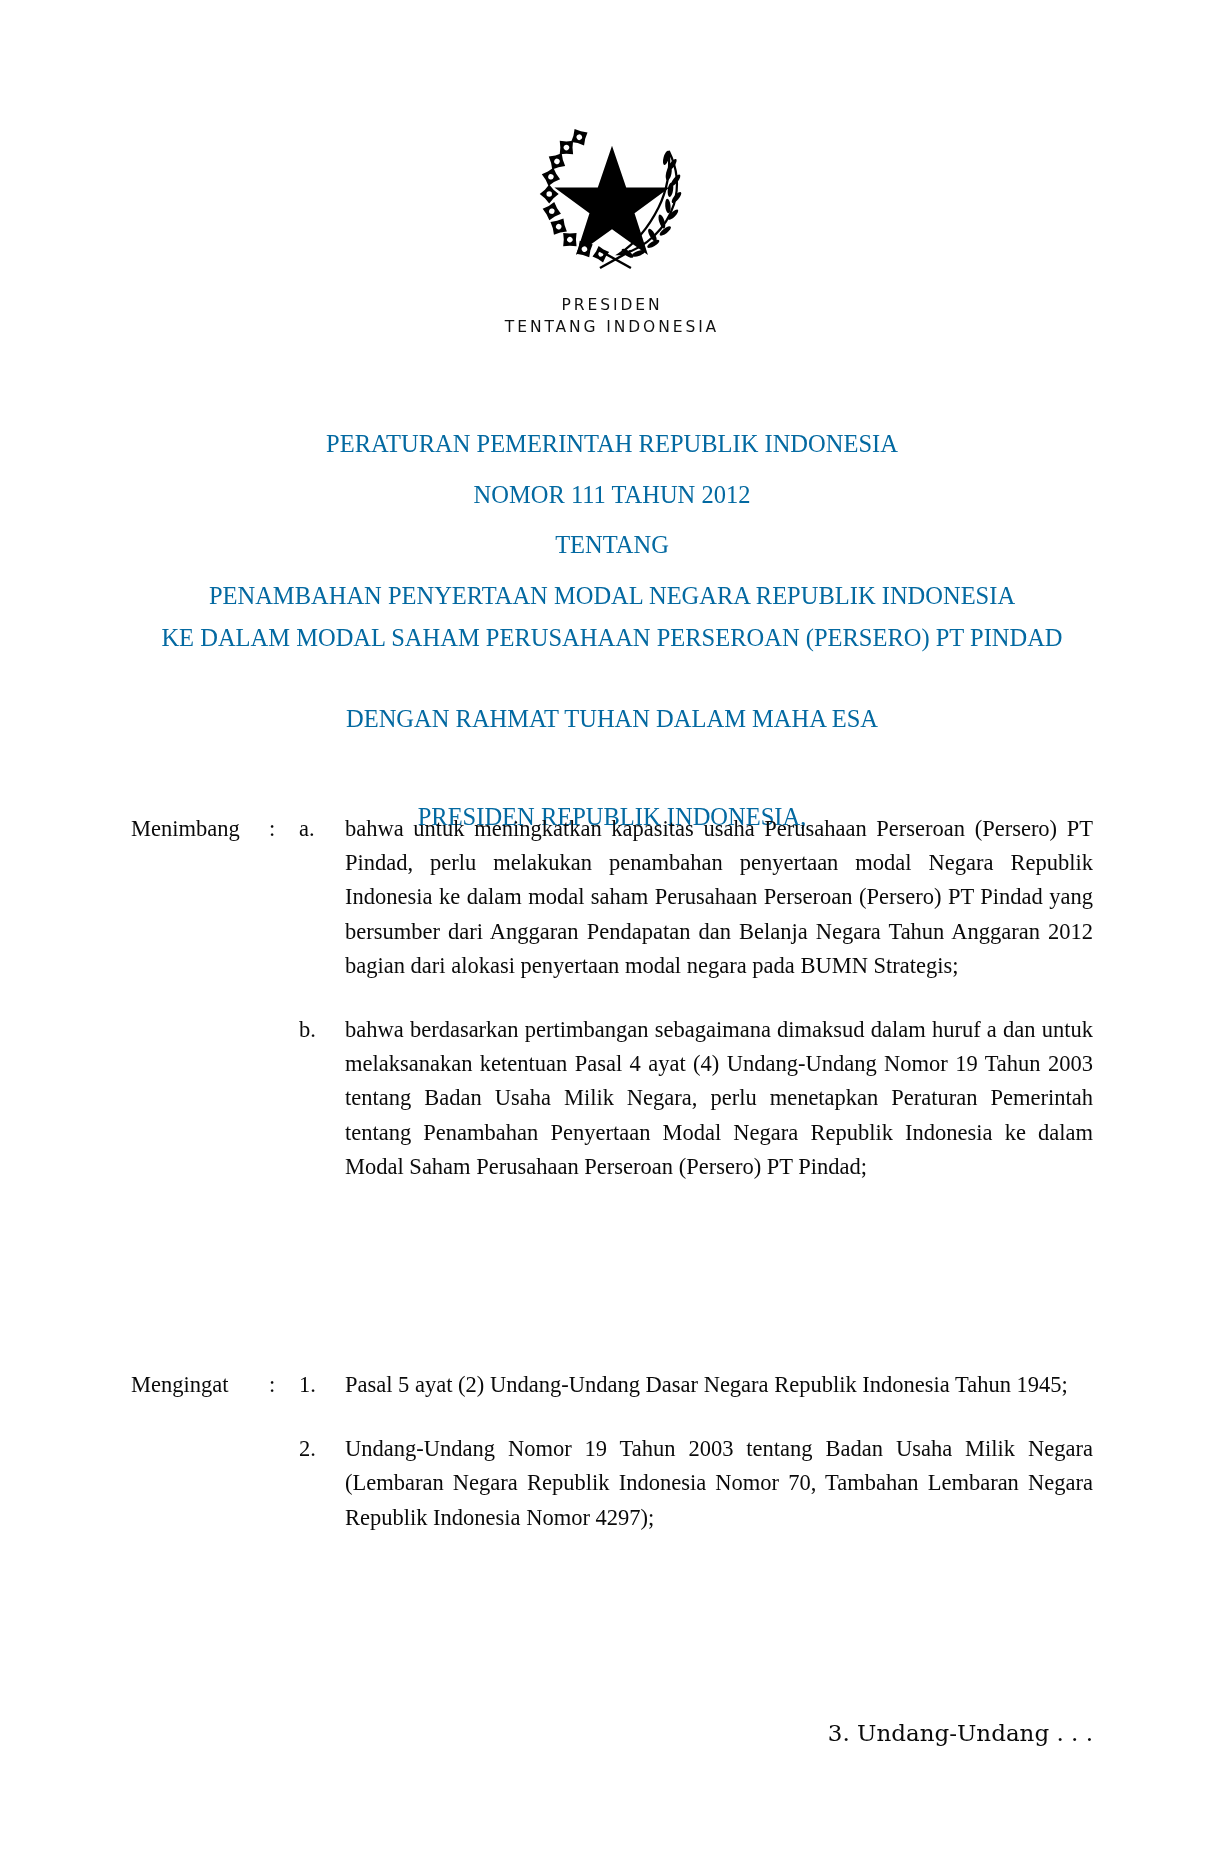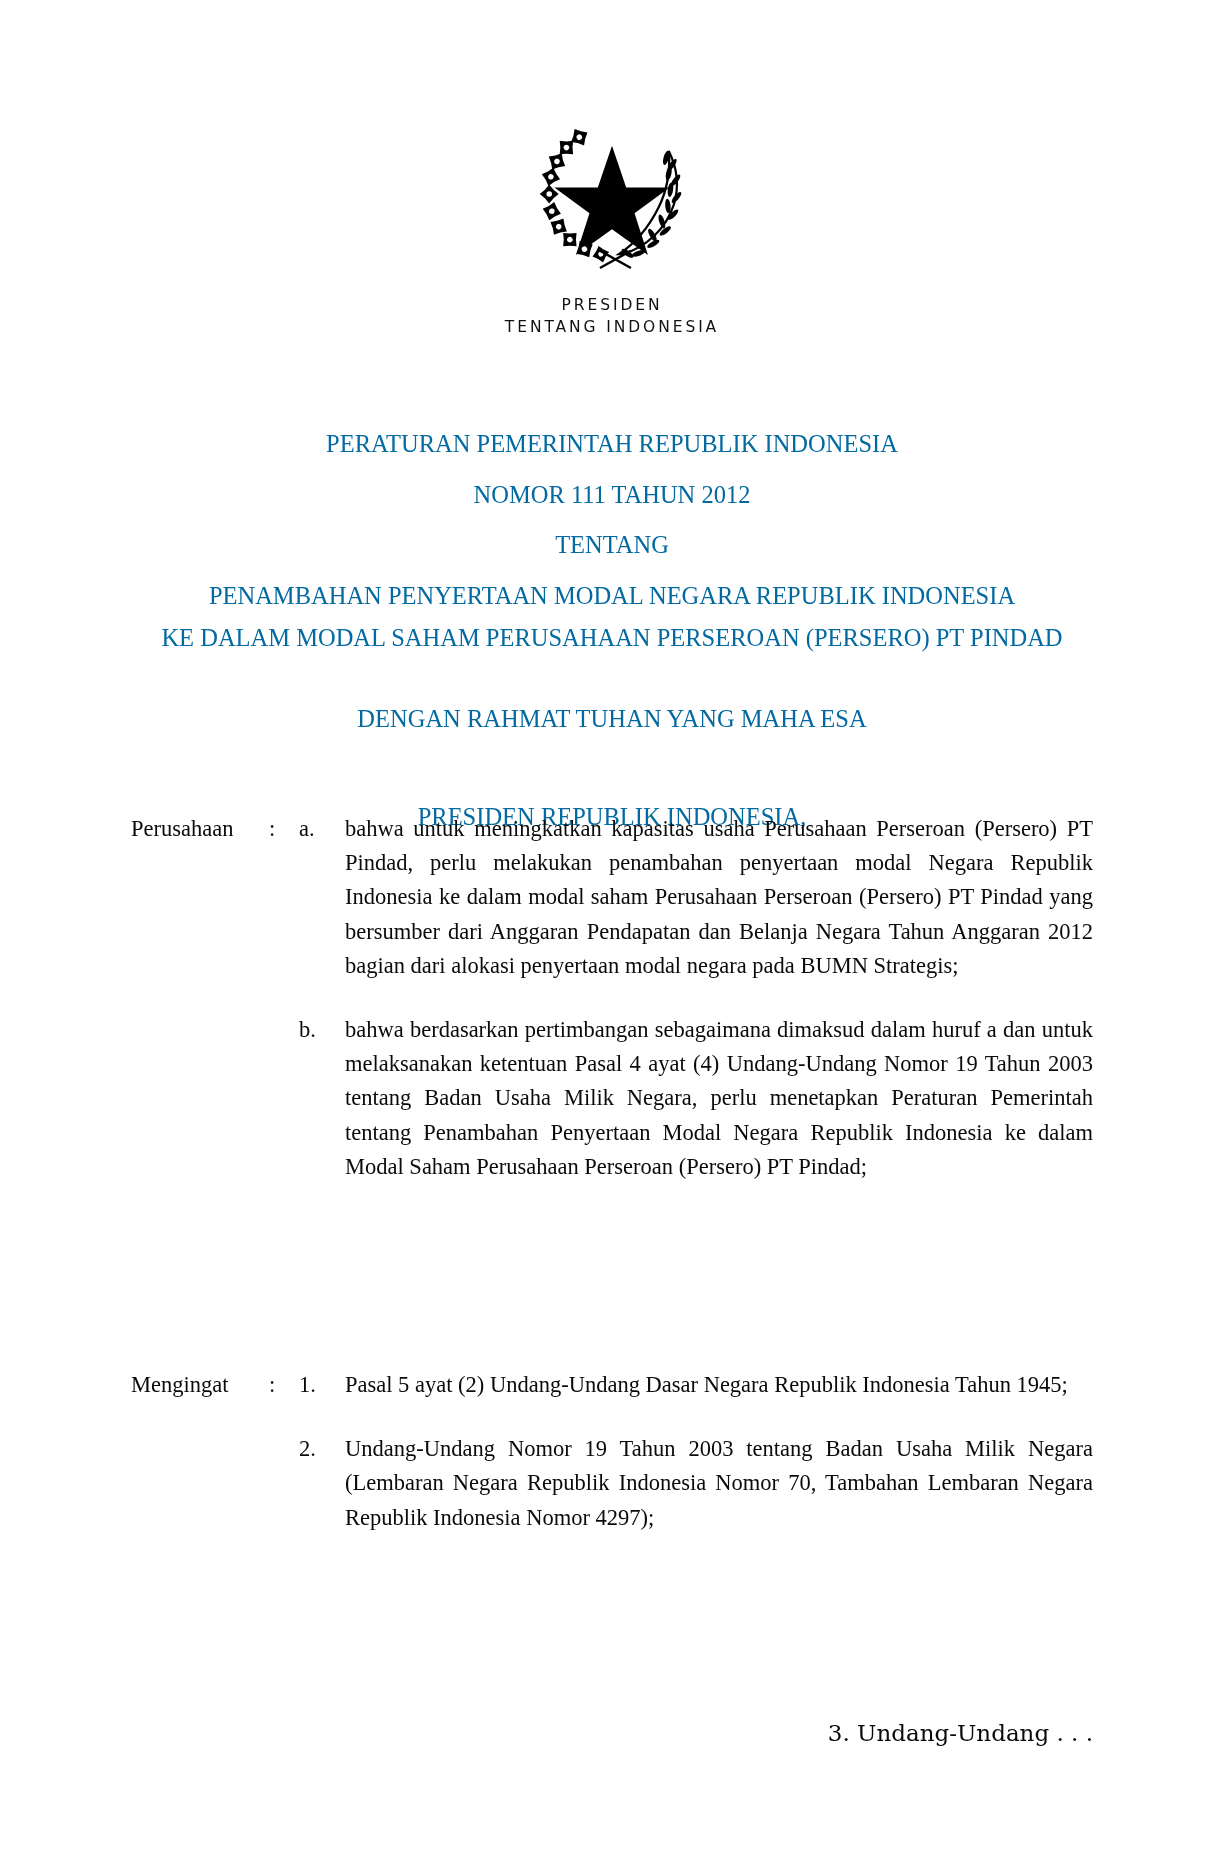--- a/index.html
+++ b/index.html
@@ -234,28 +234,28 @@
     </div>
   </div>
 
   <div class="title-block">
     <div class="title-line">PERATURAN PEMERINTAH REPUBLIK INDONESIA</div>
     <div class="title-line">NOMOR 111 TAHUN 2012</div>
     <div class="title-line">TENTANG</div>
     <div class="title-line sub-first">PENAMBAHAN PENYERTAAN MODAL NEGARA REPUBLIK INDONESIA</div>
     <div class="title-line sub-second">KE DALAM MODAL SAHAM PERUSAHAAN PERSEROAN (PERSERO) PT PINDAD</div>
     <div class="title-spacer-lg"></div>
-    <div class="title-line">DENGAN RAHMAT TUHAN YANG MAHA ESA</div>
+    <div class="title-line">DENGAN RAHMAT TUHAN DALAM MAHA ESA</div>
     <div class="title-spacer-md"></div>
     <div class="title-line">PRESIDEN REPUBLIK INDONESIA,</div>
   </div>
 
   <div class="clause-section" id="menimbang-section">
     <div class="clause-row">
-      <div class="clause-label">Perusahaan</div>
+      <div class="clause-label">Menimbang</div>
       <div class="clause-colon">:</div>
       <div class="clause-marker">a.</div>
       <div class="clause-text last-line-natural">bahwa untuk meningkatkan kapasitas usaha Perusahaan Perseroan (Persero) PT Pindad, perlu melakukan penambahan penyertaan modal Negara Republik Indonesia ke dalam modal saham Perusahaan Perseroan (Persero) PT Pindad yang bersumber dari Anggaran Pendapatan dan Belanja Negara Tahun Anggaran 2012 bagian dari alokasi penyertaan modal negara pada BUMN Strategis;</div>
     </div>
     <div class="clause-row">
       <div class="clause-label"></div>
       <div class="clause-colon"></div>
       <div class="clause-marker">b.</div>
       <div class="clause-text last-line-natural">bahwa berdasarkan pertimbangan sebagaimana dimaksud dalam huruf a dan untuk melaksanakan ketentuan Pasal 4 ayat (4) Undang-Undang Nomor 19 Tahun 2003 tentang Badan Usaha Milik Negara, perlu menetapkan Peraturan Pemerintah tentang Penambahan Penyertaan Modal Negara Republik Indonesia ke dalam Modal Saham Perusahaan Perseroan (Persero) PT Pindad;</div>
     </div>

